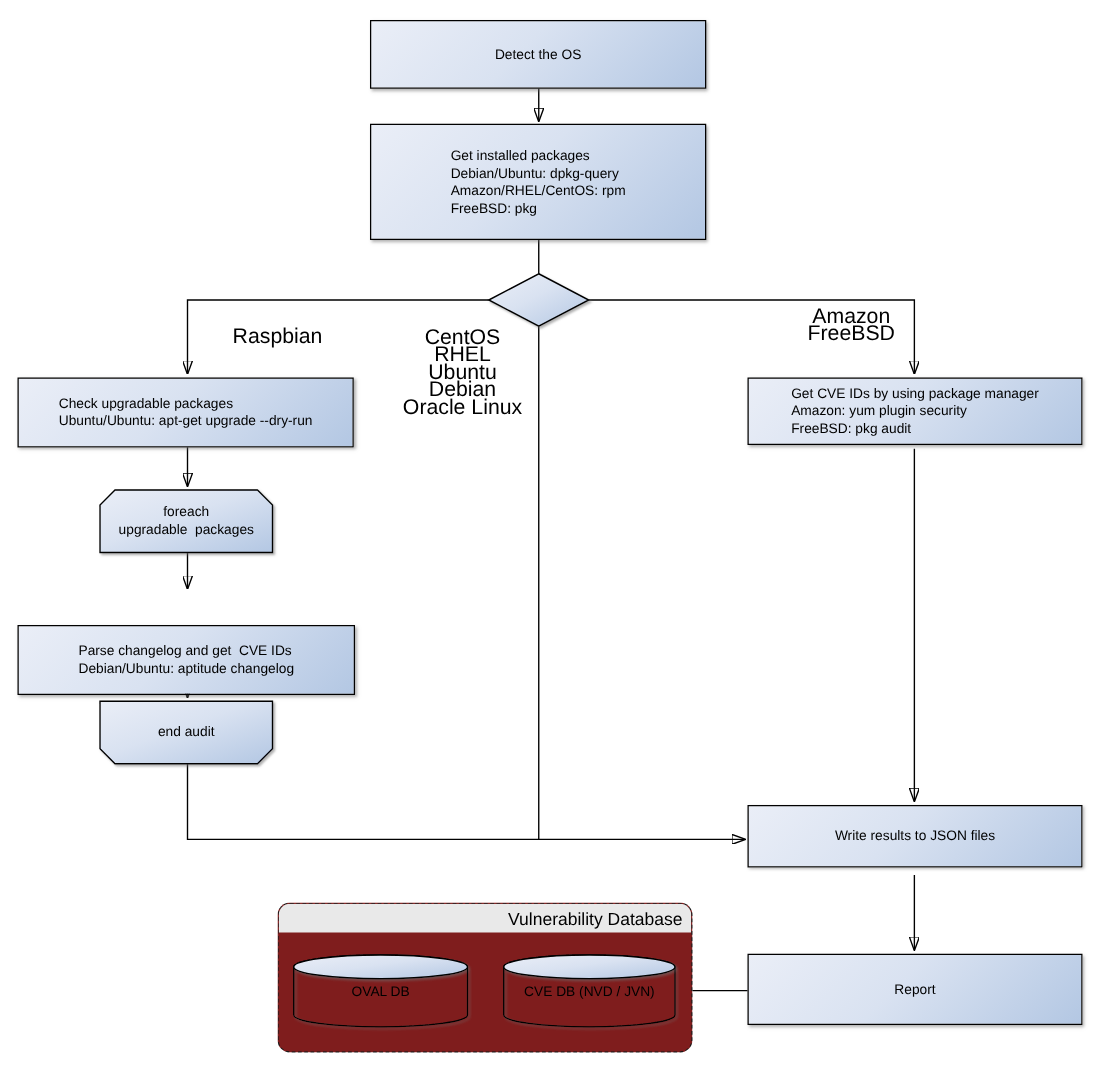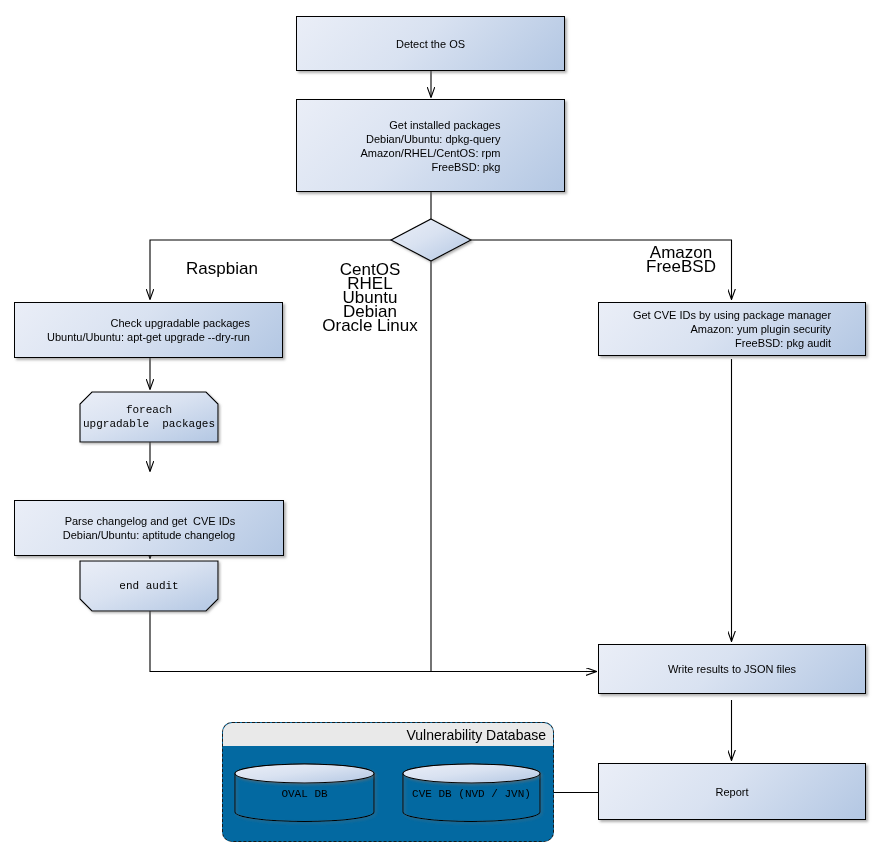--- a/index.html
+++ b/index.html
@@ -4,36 +4,36 @@
 <style>
   html,body{margin:0;padding:0;background:#ffffff;}
   .canvas{
     position:relative;width:881px;height:857px;background:#ffffff;
     font-family:"Liberation Sans",sans-serif;color:#000;overflow:hidden;
   }
   .wires{position:absolute;left:0;top:0;z-index:2;}
   .wires path, .wires line{stroke:#000;stroke-width:1.1;fill:none;}
   .node{
     position:absolute;z-index:3;display:flex;align-items:center;justify-content:center;
-    text-align:right;font-size:11px;line-height:14px;white-space:pre-wrap;
+    text-align:left;font-size:11px;line-height:14px;white-space:pre-wrap;
     background:linear-gradient(135deg,#eaeef7 0%,#d9e2f1 45%,#b3c7e3 100%);
     border:1px solid #000;box-shadow:1.5px 1.5px 2.5px rgba(110,110,110,.55);
     box-sizing:border-box;
   }
   .overlay-label{
     position:absolute;z-index:4;display:flex;align-items:center;justify-content:center;
-    text-align:center;font-size:11px;line-height:14px;white-space:pre-wrap;pointer-events:none;font-family:Liberation Mono, monospace;
+    text-align:center;font-size:11px;line-height:14px;white-space:pre-wrap;pointer-events:none;
   }
   .edge-label{
     position:absolute;z-index:3;text-align:center;font-size:17px;line-height:14px;
     white-space:pre-wrap;
   }
   .db-container{
     position:absolute;left:222px;top:722px;width:332px;height:120px;z-index:1;
-    background:#0369a1;border:1.6px dashed #1a1a1a;border-radius:10px;
+    background:#7f1d1d;border:1.6px dashed #1a1a1a;border-radius:10px;
     overflow:hidden;box-sizing:border-box;
   }
   .db-header{
     height:23px;background:#e9e9e9;display:flex;align-items:center;
     justify-content:flex-end;padding-right:7px;font-size:14px;color:#000;
   }
 </style>
 </head>
 <body>
 

